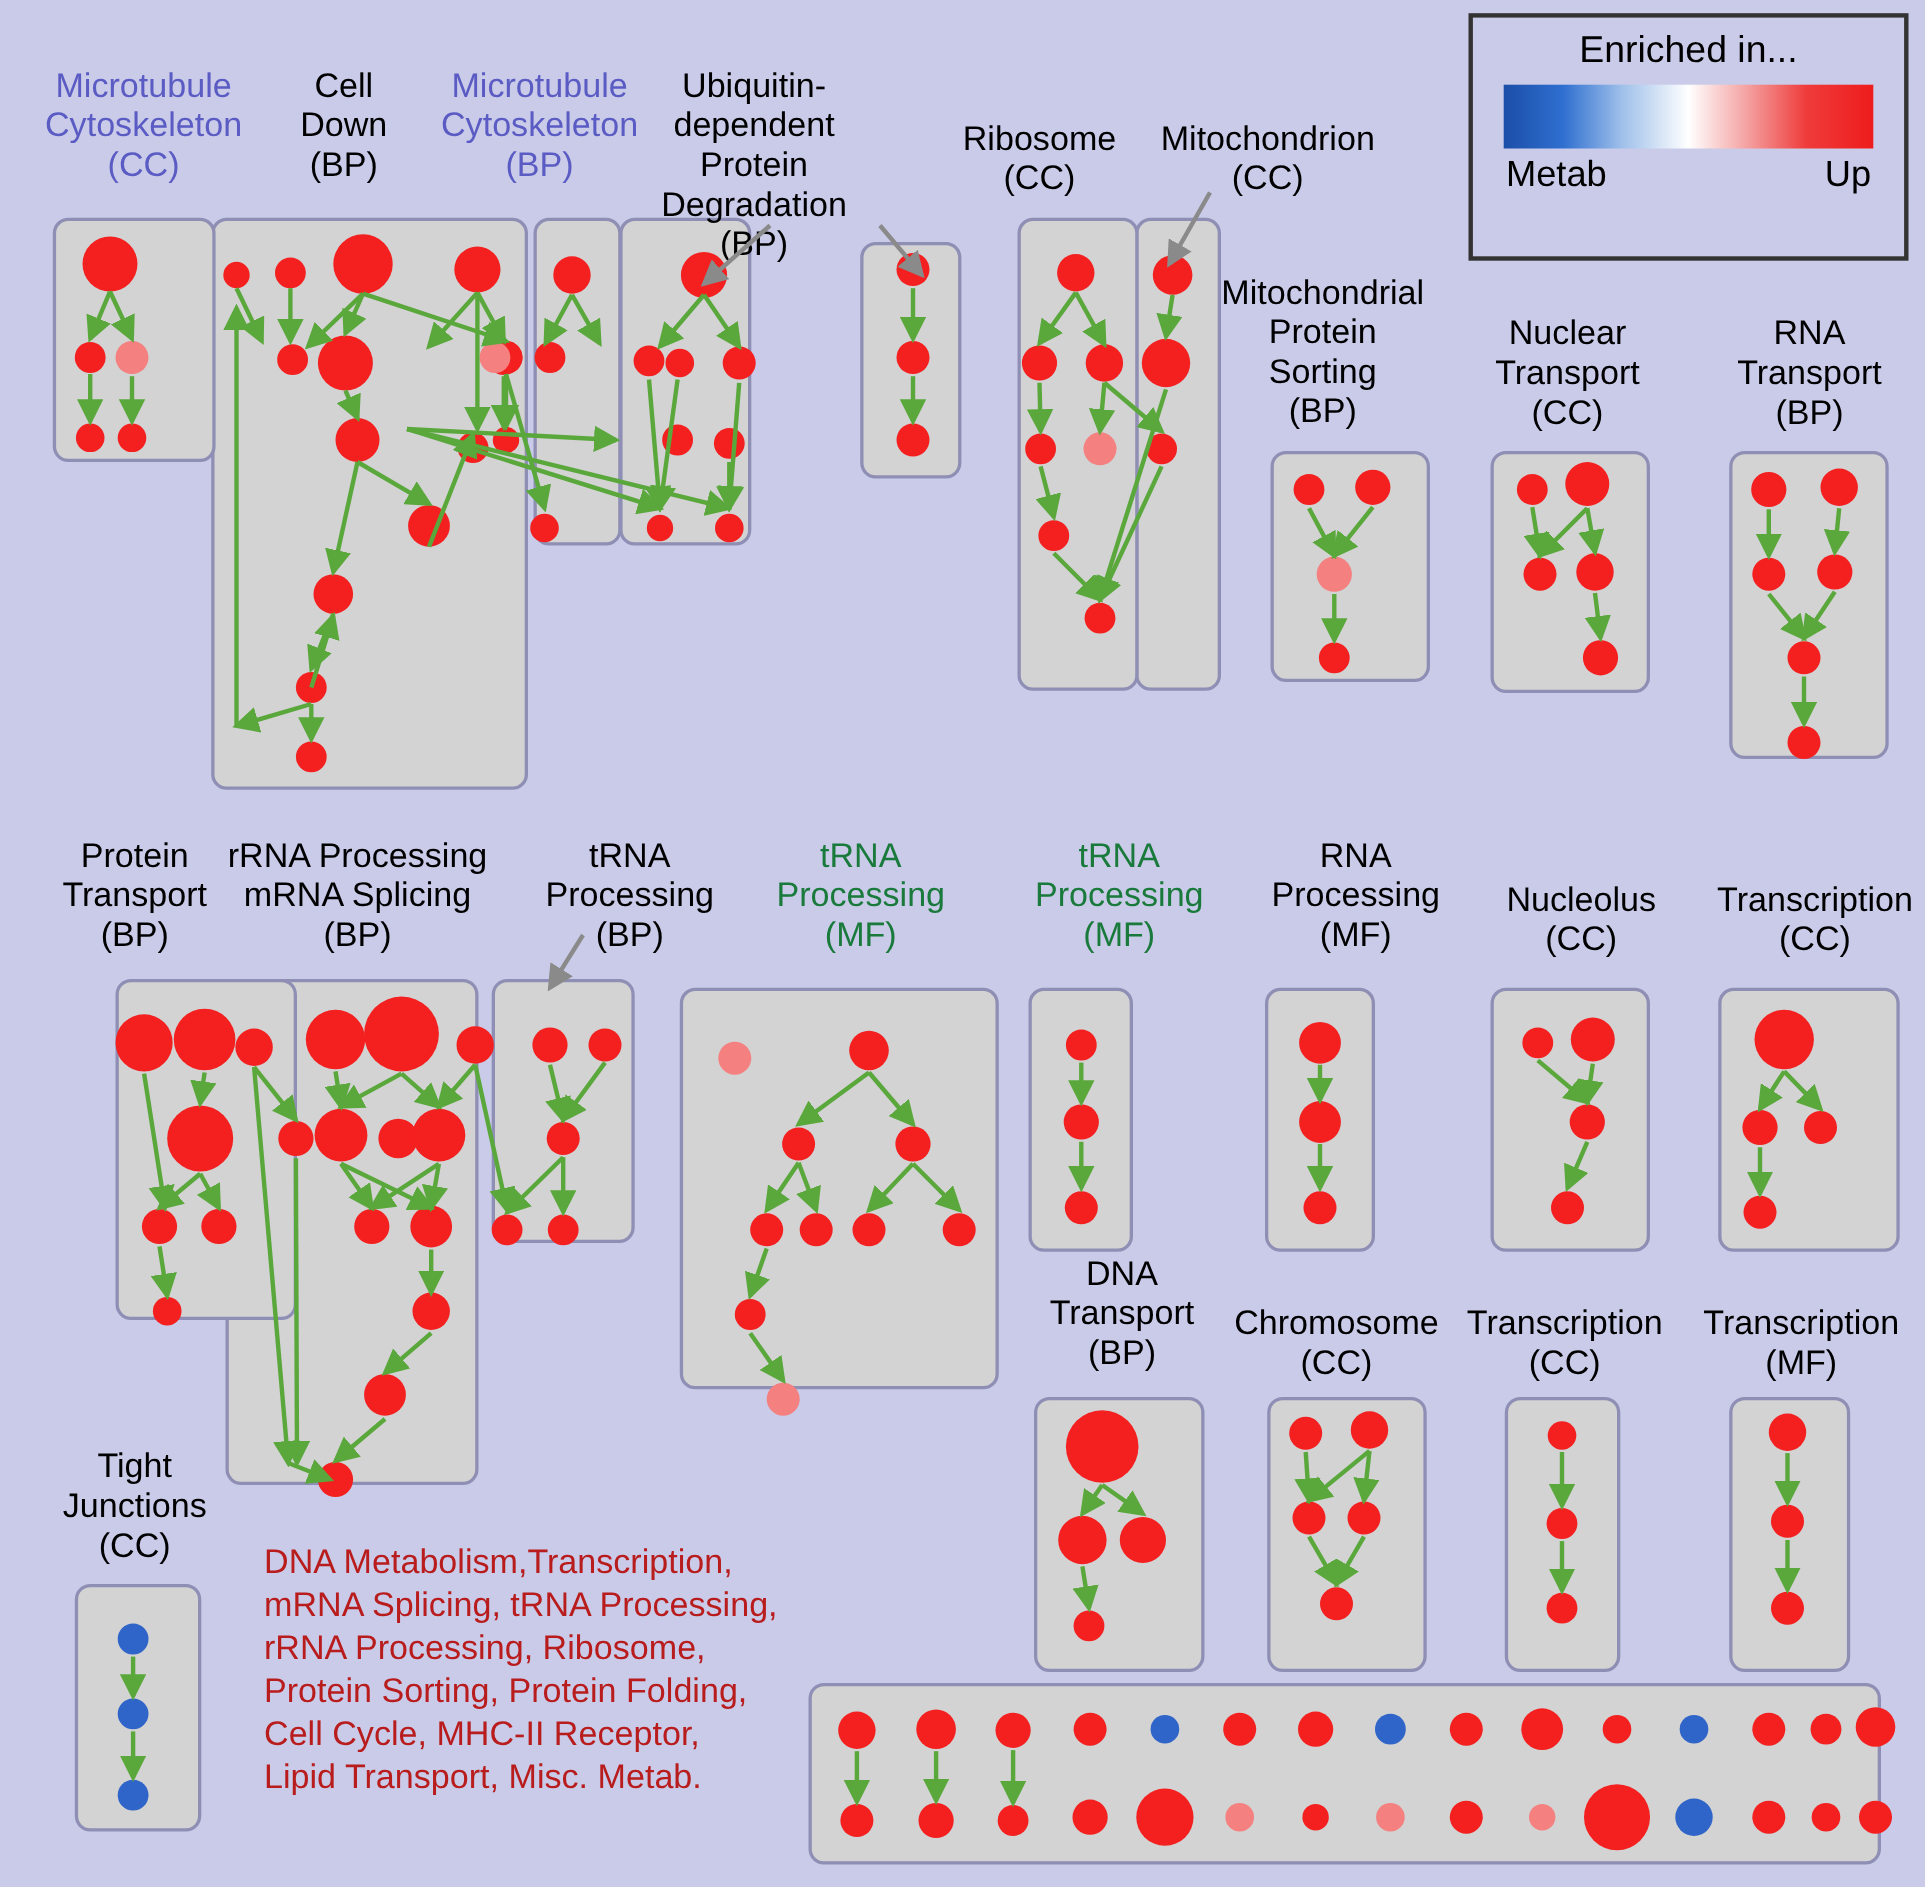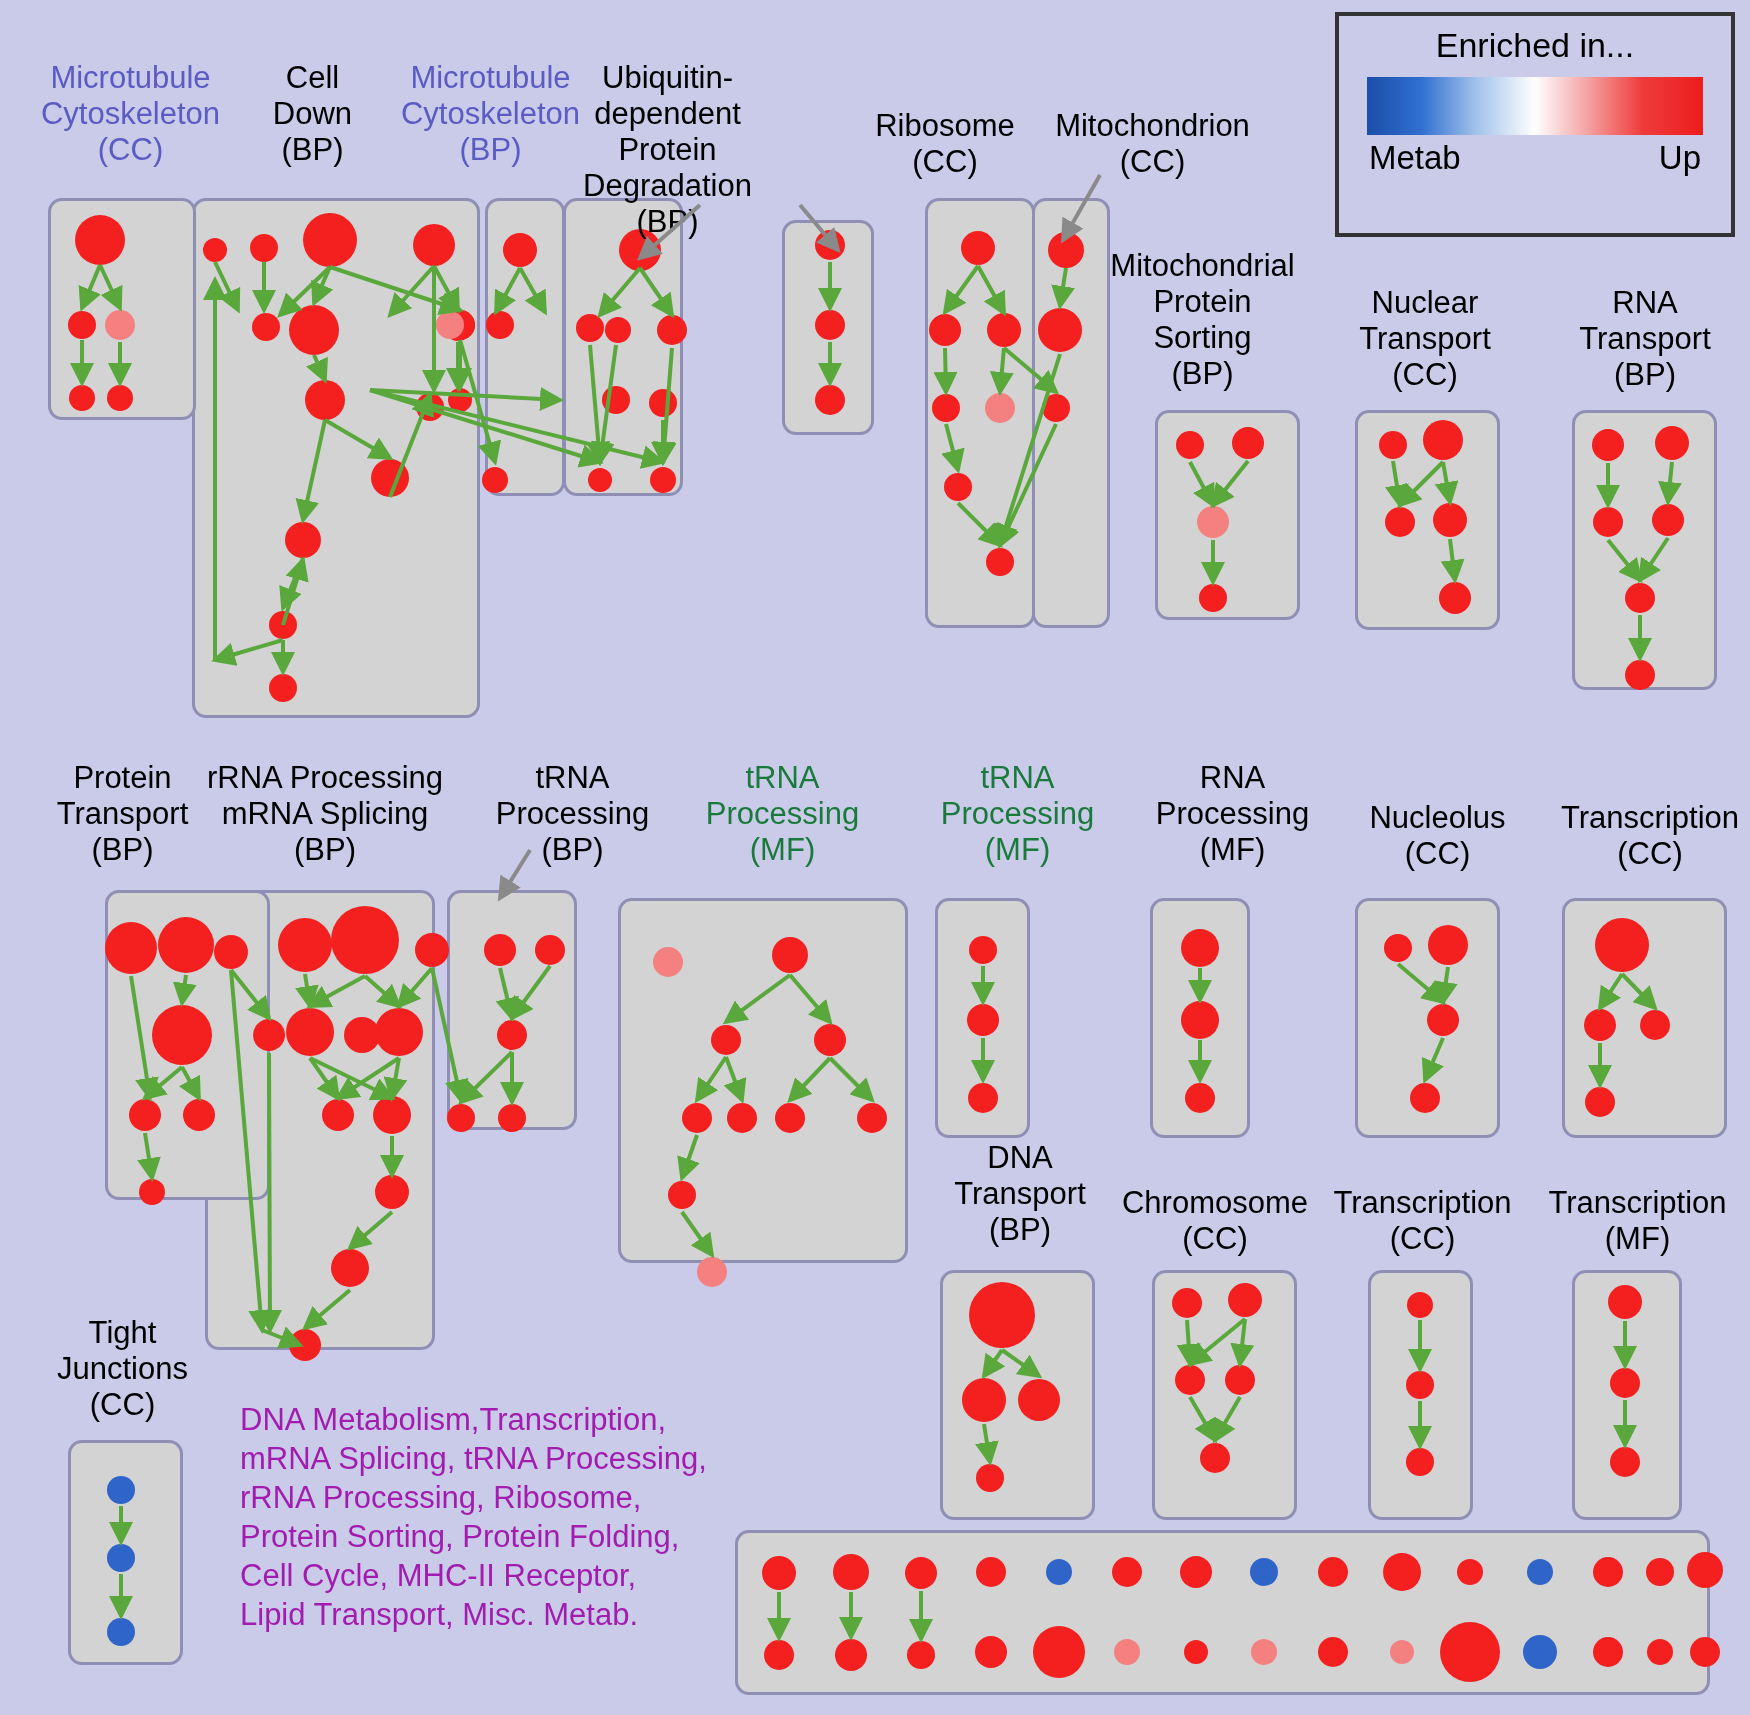--- a/index.html
+++ b/index.html
@@ -44,21 +44,21 @@
   .legend-bar{
     height:58px;margin:12px 28px 4px 28px;
     background:linear-gradient(to right,#1b4ea8 0%,#2f6fd0 16%,#9fc0ea 32%,#ffffff 50%,#f4a0a0 66%,#ef3b3b 82%,#ee1c1c 100%);
   }
   .legend-ends{display:flex;justify-content:space-between;padding:0 30px;font-size:33px;}
   .legend-sub{font-size:31px;line-height:36px;margin-top:4px;}
   .bigtext{
     position:absolute;
     font-size:31px;
     line-height:39px;
-    color:#a21caf;
+    color:#b91c1c;
     white-space:pre-line;
   }
   svg.edges{position:absolute;left:0;top:0;width:1750px;height:1715px;pointer-events:none;}
 </style>
 </head>
 <body>
 
 <div id="canvas">
     <div class="cluster" style="left: 735px; top: 1530px; width: 975px; height: 165px;"></div>
     <div class="cluster" style="left: 68px; top: 1440px; width: 115px; height: 225px;"></div>
@@ -262,21 +262,21 @@
     <div class="node" style="left: 1705px; top: 1652px; width: 30px; height: 30px; background: rgb(244, 31, 31);"></div>
     <div class="label purple" style="left: 28px; top: 60px; width: 205px;">Microtubule
 Cytoskeleton
 (CC)</div>
     <div class="label" style="left: 245px; top: 60px; width: 135px;">Cell
 Down
 (BP)</div>
     <div class="label purple" style="left: 388px; top: 60px; width: 205px;">Microtubule
 Cytoskeleton
 (BP)</div>
-    <div class="label" style="left: 570px; top: 60px; width: 195px;">Ubiquitin-
+    <div class="label" style="left: 588px; top: 60px; width: 195px;">Ubiquitin-
 dependent
 Protein
 Degradation
 (BP)</div>
     <div class="label" style="left: 860px; top: 108px; width: 170px;">Ribosome
 (CC)</div>
     <div class="label" style="left: 1040px; top: 108px; width: 225px;">Mitochondrion
 (CC)</div>
     <div class="label" style="left: 1095px; top: 248px; width: 215px;">Mitochondrial
 Protein

